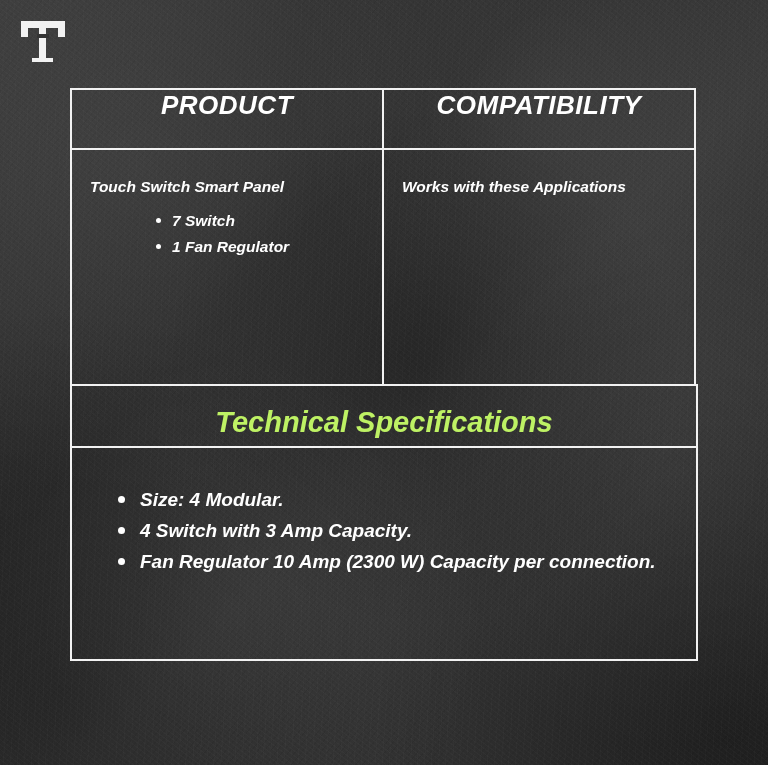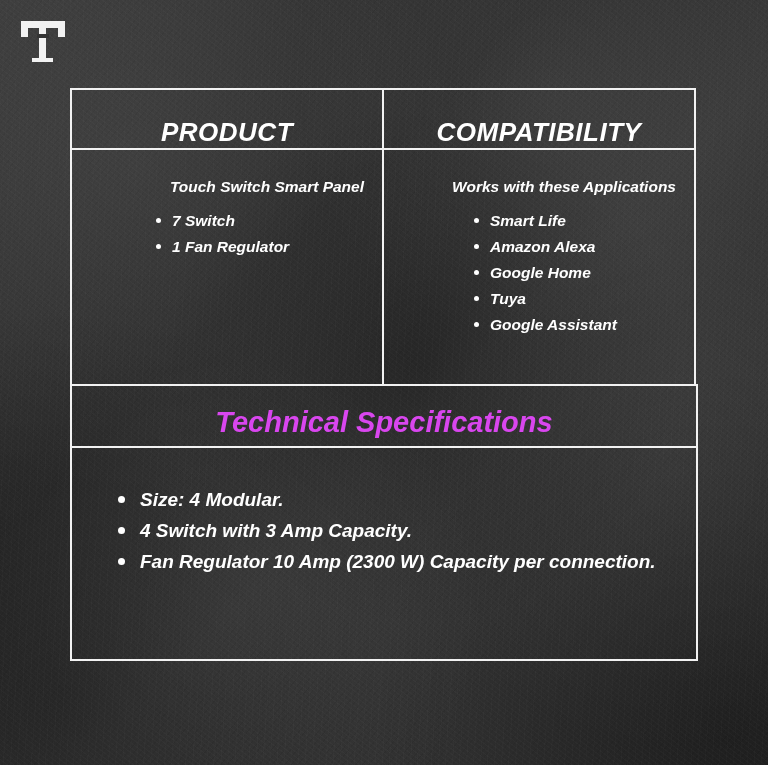--- a/index.html
+++ b/index.html
@@ -57,21 +57,21 @@
   .row { display: flex; }
 
   .cell {
     border: 2px solid #f2f2f2;
     position: relative;
   }
 
   .head-cell {
     height: 62px;
     display: flex;
-    align-items: flex-end;
+    align-items: flex-start;
     justify-content: center;
   }
   .head-cell .title {
     color: #ffffff;
     font-style: italic;
     font-weight: bold;
     font-size: 26px;
     letter-spacing: 0.5px;
     text-align: center;
   }
@@ -84,21 +84,21 @@
   .body-cell {
     height: 238px;
     padding: 28px 18px 18px 18px;
   }
 
   .body-cell .sub {
     color: #ffffff;
     font-style: italic;
     font-weight: bold;
     font-size: 15.5px;
-    text-align: right;
+    text-align: left;
     margin: 0 0 12px 0;
   }
 
   ul.bullets {
     margin: 0;
     padding: 0 0 0 66px;
     list-style: none;
   }
   ul.bullets.wide { padding-left: 72px; }
   ul.bullets li {
@@ -124,21 +124,21 @@
 
   .tech-head {
     margin-top: -2px;
     width: 100%;
     height: 64px;
     display: flex;
     align-items: center;
     justify-content: center;
   }
   .tech-head .title {
-    color: #d946ef;
+    color: #bef264;
     font-style: italic;
     font-weight: bold;
     font-size: 29px;
     margin-top: 12px;
   }
 
   .tech-body {
     margin-top: -2px;
     width: 100%;
     height: 215px;
@@ -198,27 +198,20 @@
   <div class="row body-row">
     <div class="cell col-left body-cell">
       <p class="sub">Touch Switch Smart Panel</p>
       <ul class="bullets">
         <li>7 Switch</li>
         <li>1 Fan Regulator</li>
       </ul>
     </div>
     <div class="cell col-right body-cell">
       <p class="sub">Works with these Applications</p>
-      <ul class="bullets wide">
-        <li>Smart Life</li>
-        <li>Amazon Alexa</li>
-        <li>Google Home</li>
-        <li>Tuya</li>
-        <li>Google Assistant</li>
-      </ul>
     </div>
   </div>
 
   <div class="cell tech-head">
     <div class="title">Technical Specifications</div>
   </div>
 
   <div class="cell tech-body">
     <ul class="tech-list">
       <li>Size: 4 Modular.</li>

